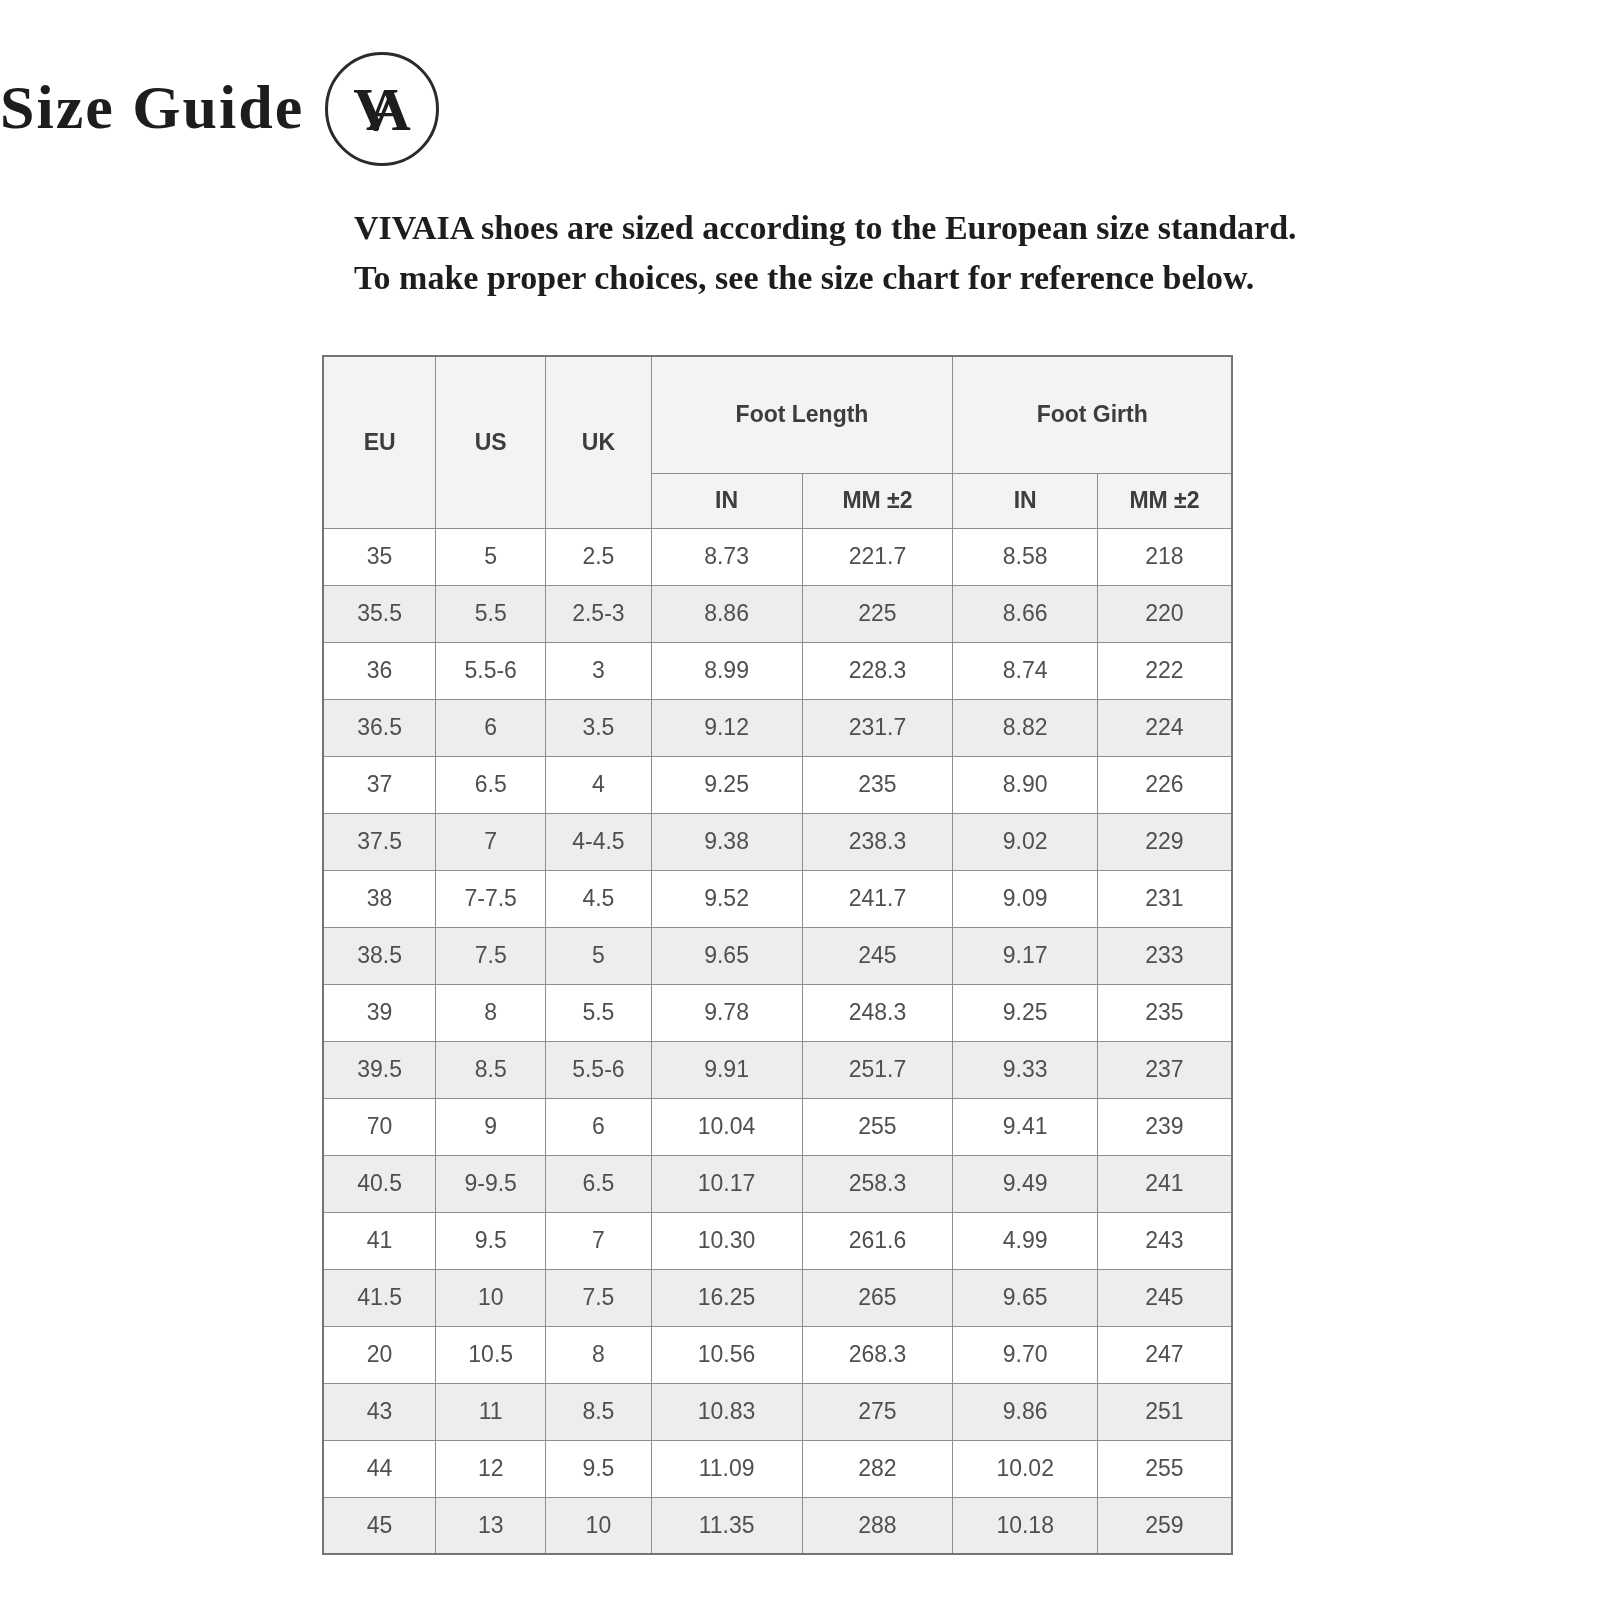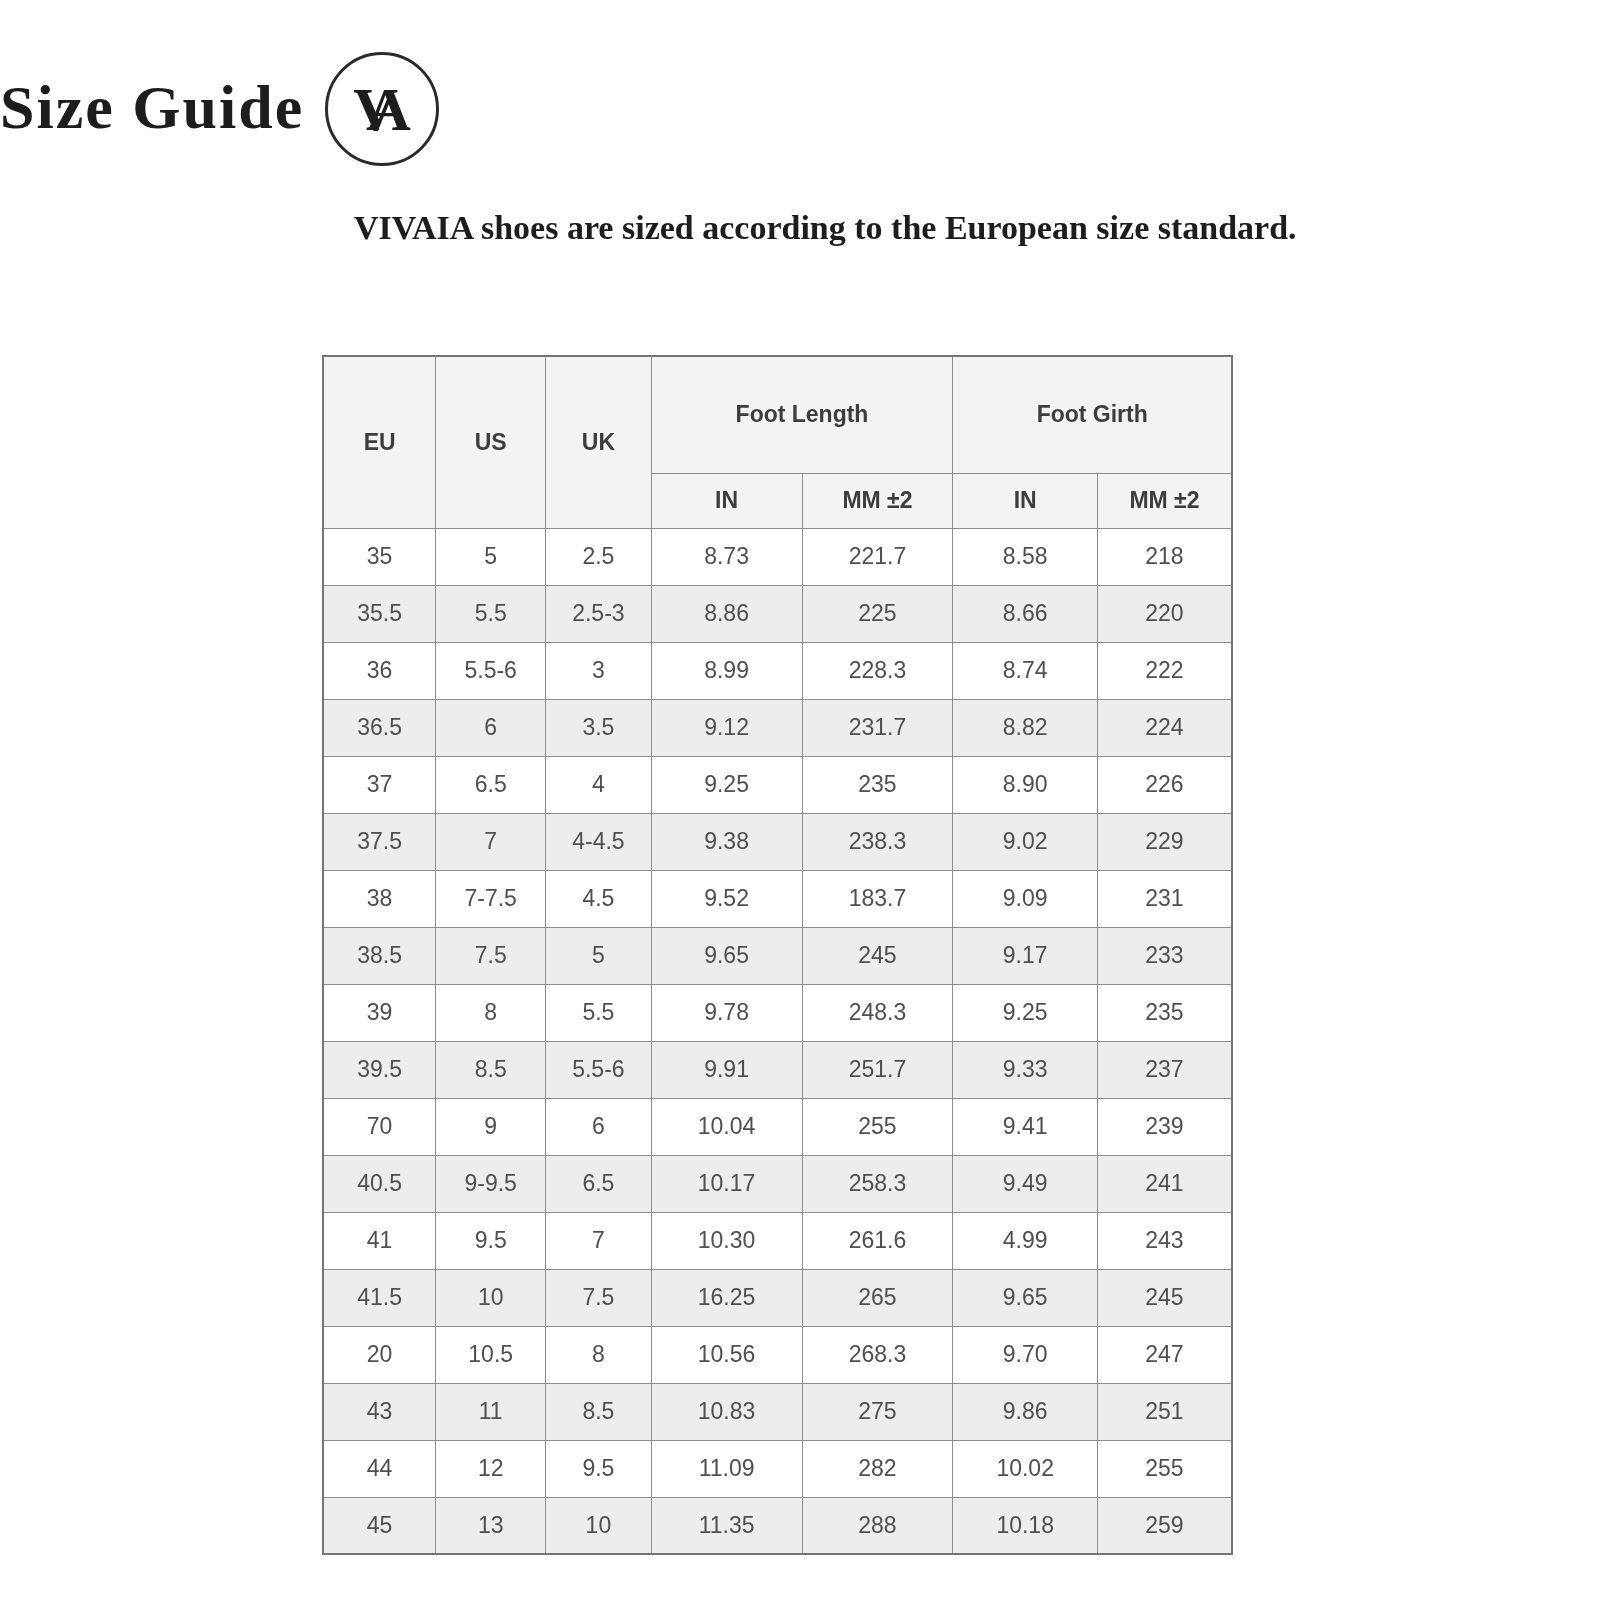--- a/index.html
+++ b/index.html
@@ -78,20 +78,21 @@
 
   <div class="logo">
     <span class="mono-v">V</span>
       <span class="mono-a">A</span>
   </div>
 
   <h1 class="title">Size Guide</h1>
 
   <div class="intro">
     <div>VIVAIA shoes are sized according to the European size standard.</div>
+    <div>To make proper choices, see the size chart for reference below.</div>
   </div>
 
   <div class="table-wrap">
     <table class="size-table">
       <colgroup>
         <col style="width:12.4%">
         <col style="width:12.1%">
         <col style="width:11.6%">
         <col style="width:16.6%">
         <col style="width:16.6%">
@@ -166,21 +167,21 @@
             <td>9.38</td>
             <td>238.3</td>
             <td>9.02</td>
             <td>229</td>
           </tr>
           <tr>
             <td>38</td>
             <td>7-7.5</td>
             <td>4.5</td>
             <td>9.52</td>
-            <td>183.7</td>
+            <td>241.7</td>
             <td>9.09</td>
             <td>231</td>
           </tr>
           <tr>
             <td>38.5</td>
             <td>7.5</td>
             <td>5</td>
             <td>9.65</td>
             <td>245</td>
             <td>9.17</td>

